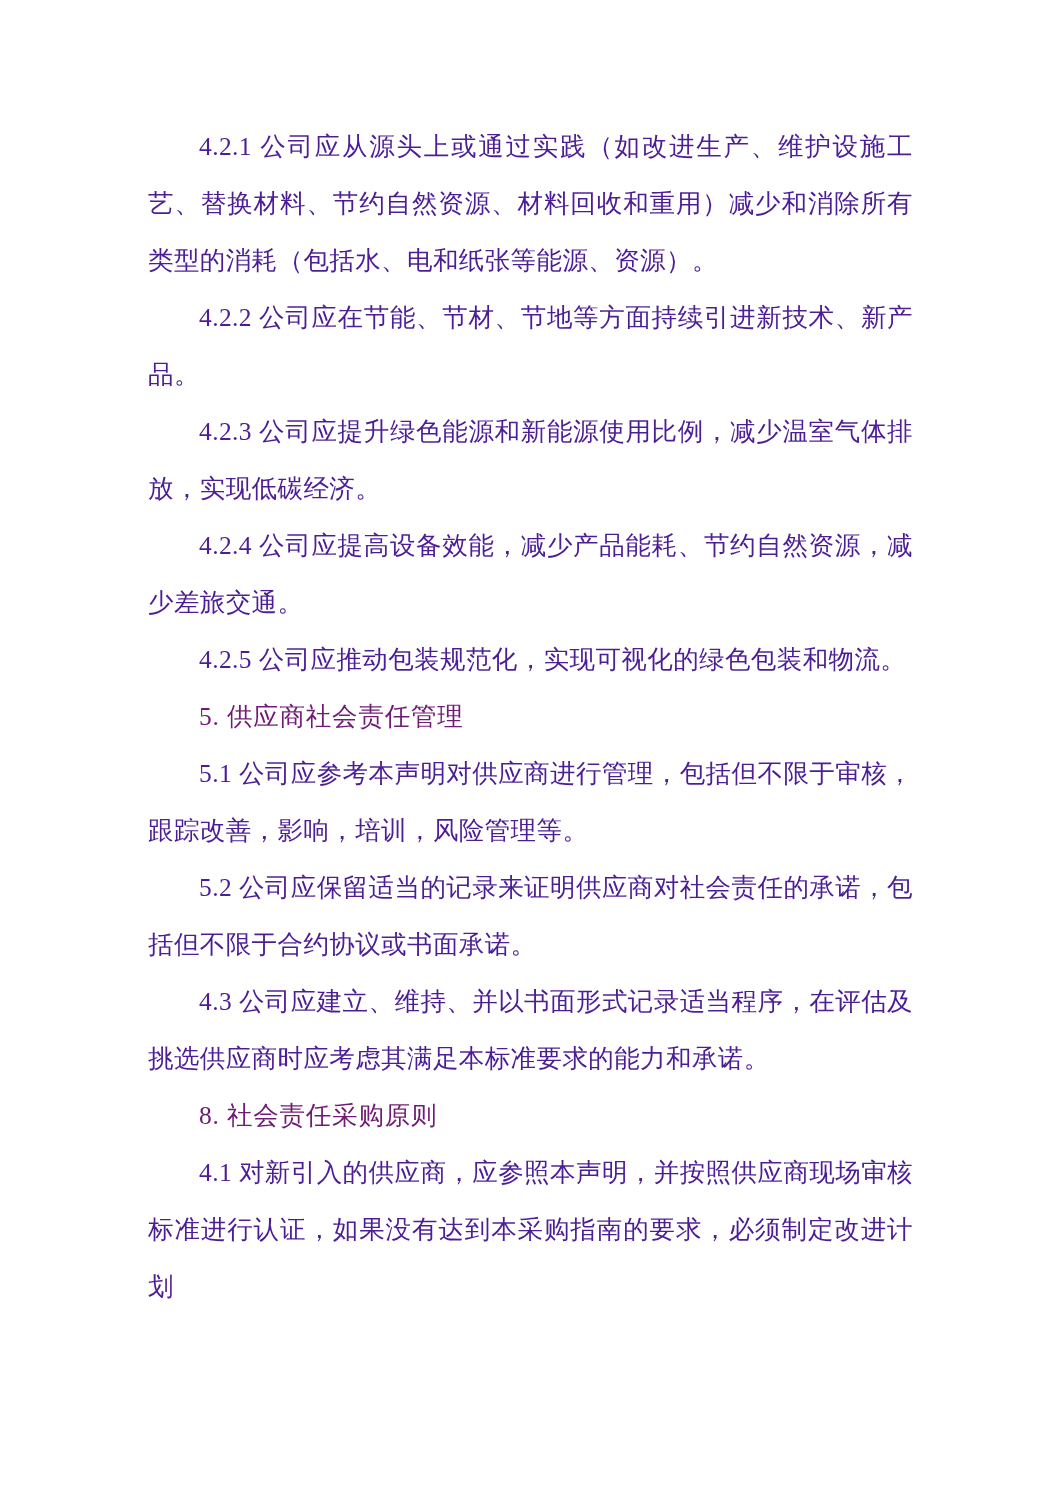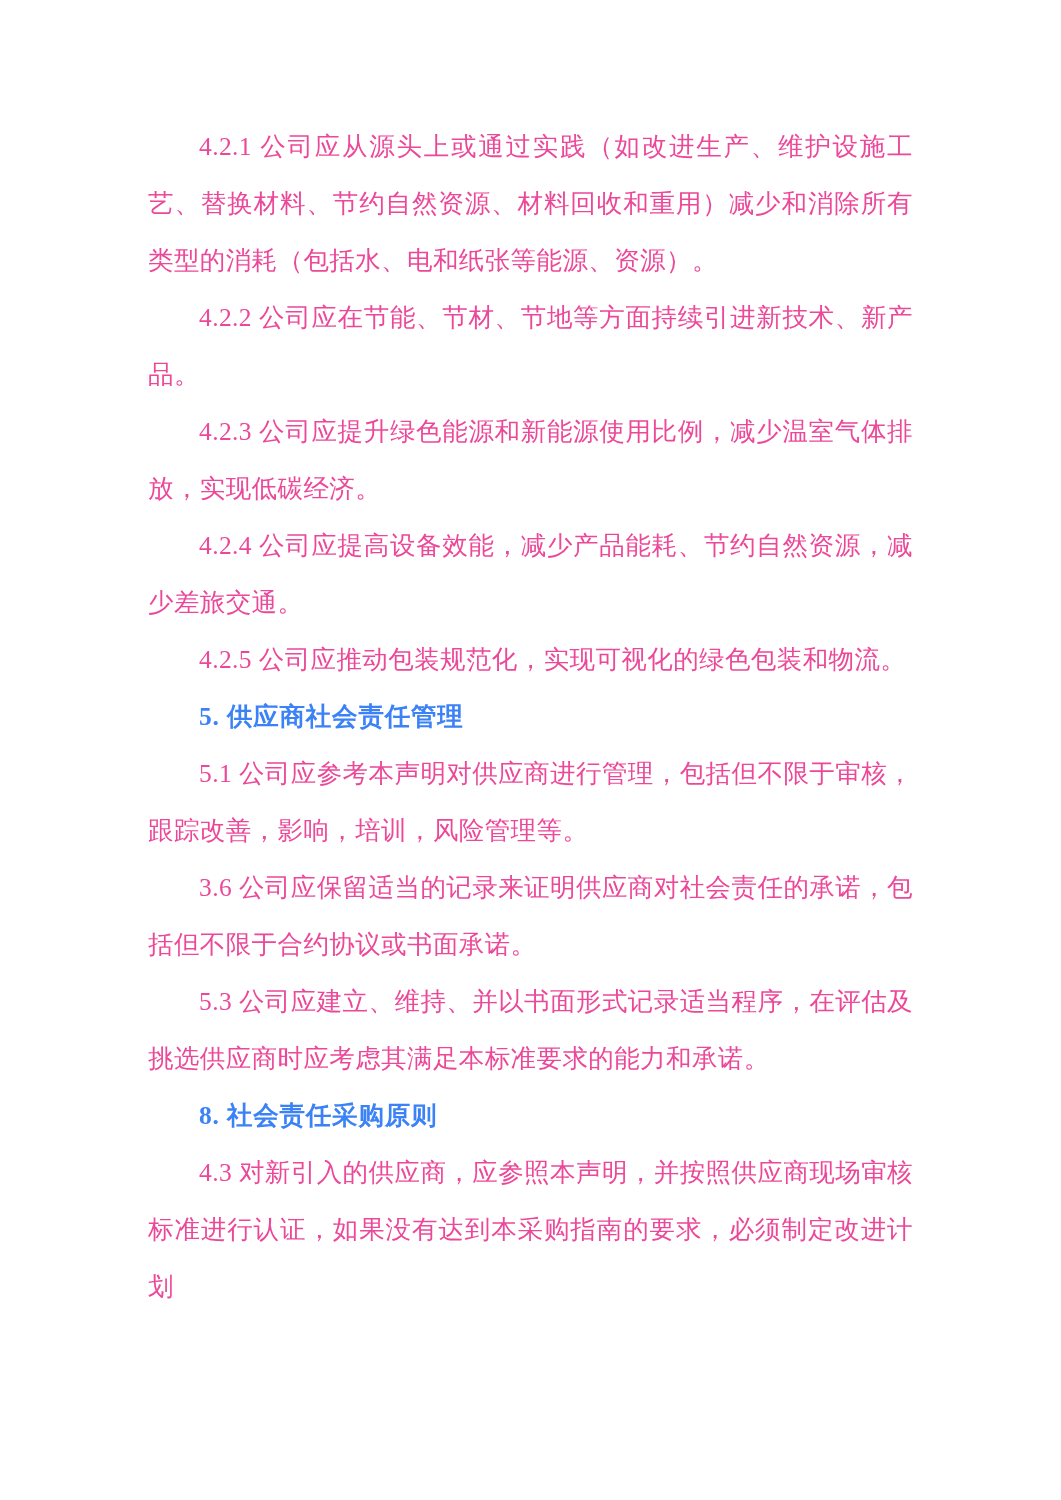--- a/index.html
+++ b/index.html
@@ -18,52 +18,51 @@
   .content {
     position: absolute;
     left: 148px;
     top: 118px;
     width: 765px;
   }
   .para {
     font-family: "Liberation Serif", "DejaVu Serif", serif;
     font-size: 25.5px;
     line-height: 57px;
-    color: #ec4899;
+    color: #4c1d95;
     text-align: justify;
     text-justify: inter-ideograph;
     margin: 0 0 0 0;
     letter-spacing: 0.4px;
   }
   .indent {
     text-indent: 51px;
   }
   .heading {
     font-family: "Liberation Serif", "DejaVu Serif", serif;
     font-size: 25.5px;
     line-height: 57px;
-    color: #3b82f6;
+    color: #701a75;
     text-indent: 51px;
     letter-spacing: 0.8px;
     margin: 0;
-    font-weight: bold;
   }
 </style>
 </head>
 <body>
 
 <div class="page">
   <div class="content">
 
     <p class="para indent">4.2.1 公司应从源头上或通过实践（如改进生产、维护设施工艺、替换材料、节约自然资源、材料回收和重用）减少和消除所有类型的消耗（包括水、电和纸张等能源、资源）。</p>
     <p class="para indent">4.2.2 公司应在节能、节材、节地等方面持续引进新技术、新产品。</p>
     <p class="para indent">4.2.3 公司应提升绿色能源和新能源使用比例，减少温室气体排放，实现低碳经济。</p>
     <p class="para indent">4.2.4 公司应提高设备效能，减少产品能耗、节约自然资源，减少差旅交通。</p>
     <p class="para indent">4.2.5 公司应推动包装规范化，实现可视化的绿色包装和物流。</p>
     <p class="heading">5. 供应商社会责任管理</p>
     <p class="para indent">5.1 公司应参考本声明对供应商进行管理，包括但不限于审核，跟踪改善，影响，培训，风险管理等。</p>
-    <p class="para indent">3.6 公司应保留适当的记录来证明供应商对社会责任的承诺，包括但不限于合约协议或书面承诺。</p>
-    <p class="para indent">5.3 公司应建立、维持、并以书面形式记录适当程序，在评估及挑选供应商时应考虑其满足本标准要求的能力和承诺。</p>
+    <p class="para indent">5.2 公司应保留适当的记录来证明供应商对社会责任的承诺，包括但不限于合约协议或书面承诺。</p>
+    <p class="para indent">4.3 公司应建立、维持、并以书面形式记录适当程序，在评估及挑选供应商时应考虑其满足本标准要求的能力和承诺。</p>
     <p class="heading">8. 社会责任采购原则</p>
-    <p class="para indent">4.3 对新引入的供应商，应参照本声明，并按照供应商现场审核标准进行认证，如果没有达到本采购指南的要求，必须制定改进计划</p>
+    <p class="para indent">4.1 对新引入的供应商，应参照本声明，并按照供应商现场审核标准进行认证，如果没有达到本采购指南的要求，必须制定改进计划</p>
 
   </div>
 </div>
 
 </body></html>

